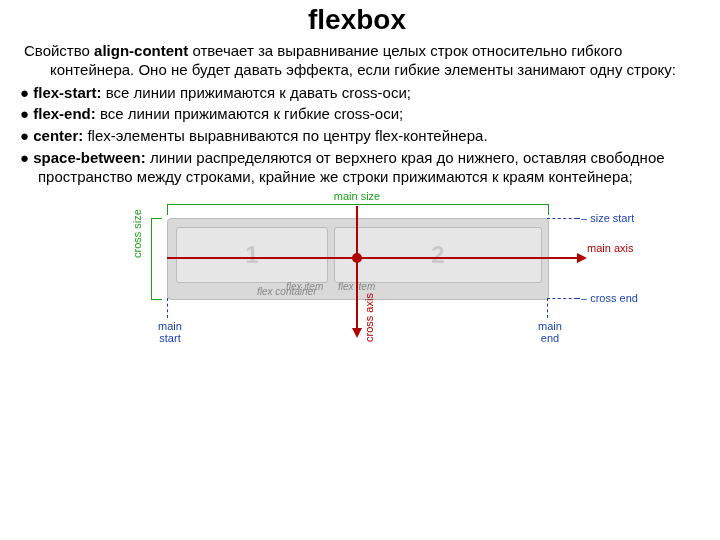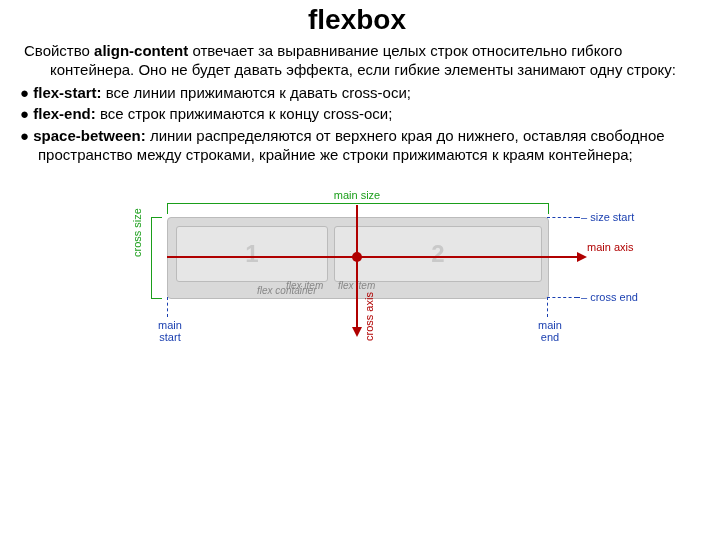--- a/index.html
+++ b/index.html
@@ -41,21 +41,21 @@
     padding-left: 26px;
     text-indent: -18px;
     position: relative;
   }
   ul.props li::before {
     content: "● ";
   }
   .diagram-wrap {
     display: flex;
     justify-content: center;
-    margin-top: 24px;
+    margin-top: 4px;
   }
   .diagram {
     position: relative;
     width: 540px;
     height: 170px;
     font-family: Arial, sans-serif;
   }
   .container-box {
     position: absolute;
     left: 80px;
@@ -240,21 +240,22 @@
 
 <div class="slide">
   <h1 class="title">flexbox</h1>
 
   <p class="intro">
     <span>Свойство </span><b>align-content</b><span> отвечает за выравнивание целых строк относительно гибкого контейнера. Оно не будет давать эффекта, если гибкие элементы занимают одну строку:</span>
   </p>
 
   <ul class="props">
     <li><b>flex-start:</b><span> все линии прижимаются к давать cross-оси;</span></li>
-    <li><b>flex-end:</b><span> все строк прижимаются к концу cross-оси;</span></li>
+    <li><b>flex-end:</b><span> все линии прижимаются к гибкие cross-оси;</span></li>
+    <li><b>center:</b><span> flex-элементы выравниваются по центру flex-контейнера.</span></li>
     <li><b>space-between:</b><span> линии распределяются от верхнего края до нижнего, оставляя свободное пространство между строками, крайние же строки прижимаются к краям контейнера;</span></li>
   </ul>
 
   <div class="diagram-wrap">
     <div class="diagram">
 
       <div class="main-size-label">main size</div>
       <div class="main-size-bracket"></div>
 
       <div class="cross-size-bracket"></div>

